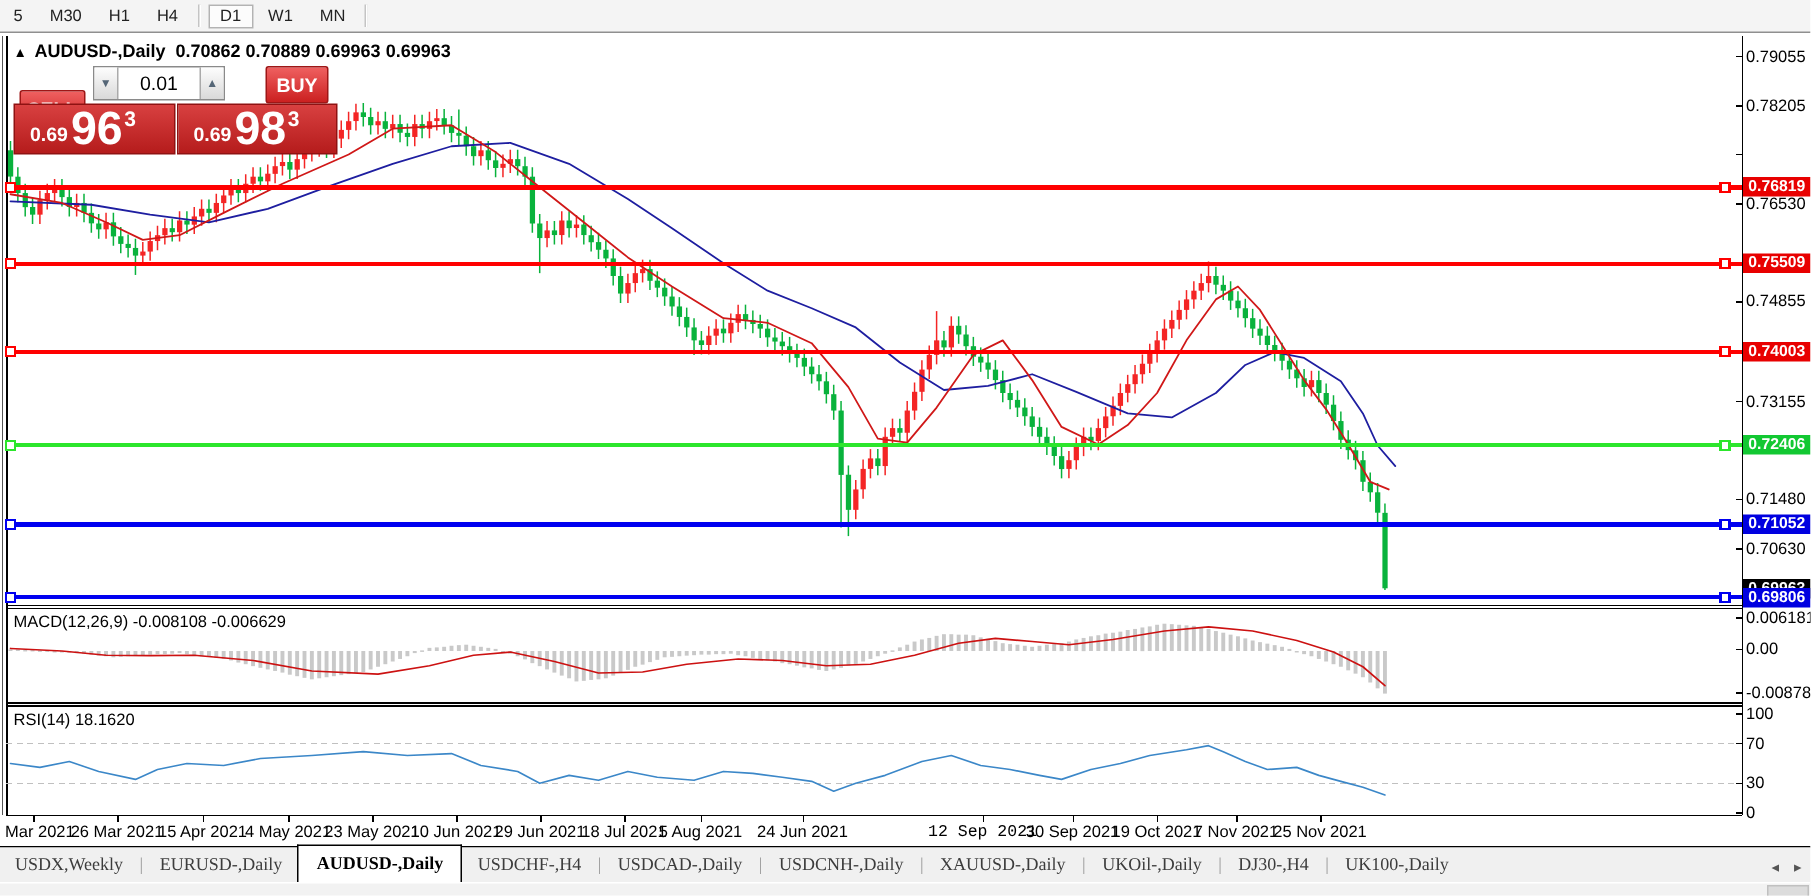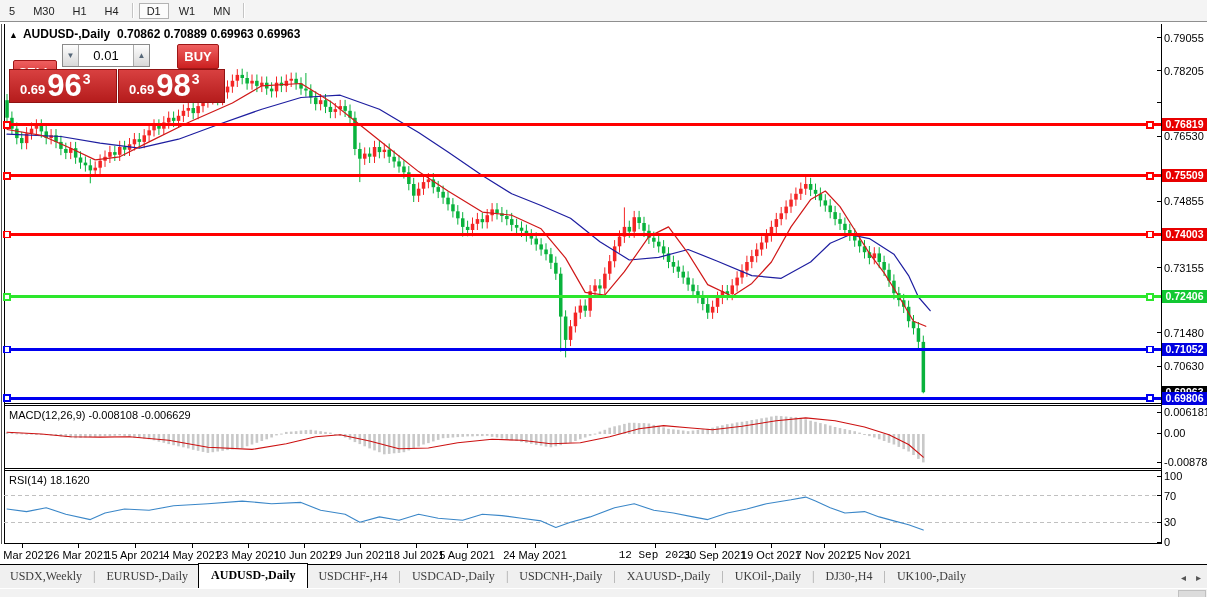--- a/index.html
+++ b/index.html
@@ -761,21 +761,21 @@
   <div id="date-labels">
       <div class="date-label" style="left: 22px;">8 Mar 2021</div>
       <div class="date-label" style="left: 78px;">26 Mar 2021</div>
       <div class="date-label" style="left: 135px;">15 Apr 2021</div>
       <div class="date-label" style="left: 192px;">4 May 2021</div>
       <div class="date-label" style="left: 248px;">23 May 2021</div>
       <div class="date-label" style="left: 304px;">10 Jun 2021</div>
       <div class="date-label" style="left: 360px;">29 Jun 2021</div>
       <div class="date-label" style="left: 416px;">18 Jul 2021</div>
       <div class="date-label" style="left: 467px;">5 Aug 2021</div>
-      <div class="date-label" style="left: 535px;">24 May 2021</div>
+      <div class="date-label" style="left: 535px;">24 Jun 2021</div>
       <div class="date-label" style="left: 655px; font-family: Liberation Mono, monospace;">12 Sep 2021</div>
       <div class="date-label" style="left: 715px;">30 Sep 2021</div>
       <div class="date-label" style="left: 771px;">19 Oct 2021</div>
       <div class="date-label" style="left: 824px;">7 Nov 2021</div>
       <div class="date-label" style="left: 880px;">25 Nov 2021</div>
     </div>
 
   <div class="tab-topline"></div>
   <div class="tabbar" id="tabbar">
       <div class="tab">USDX,Weekly</div>

